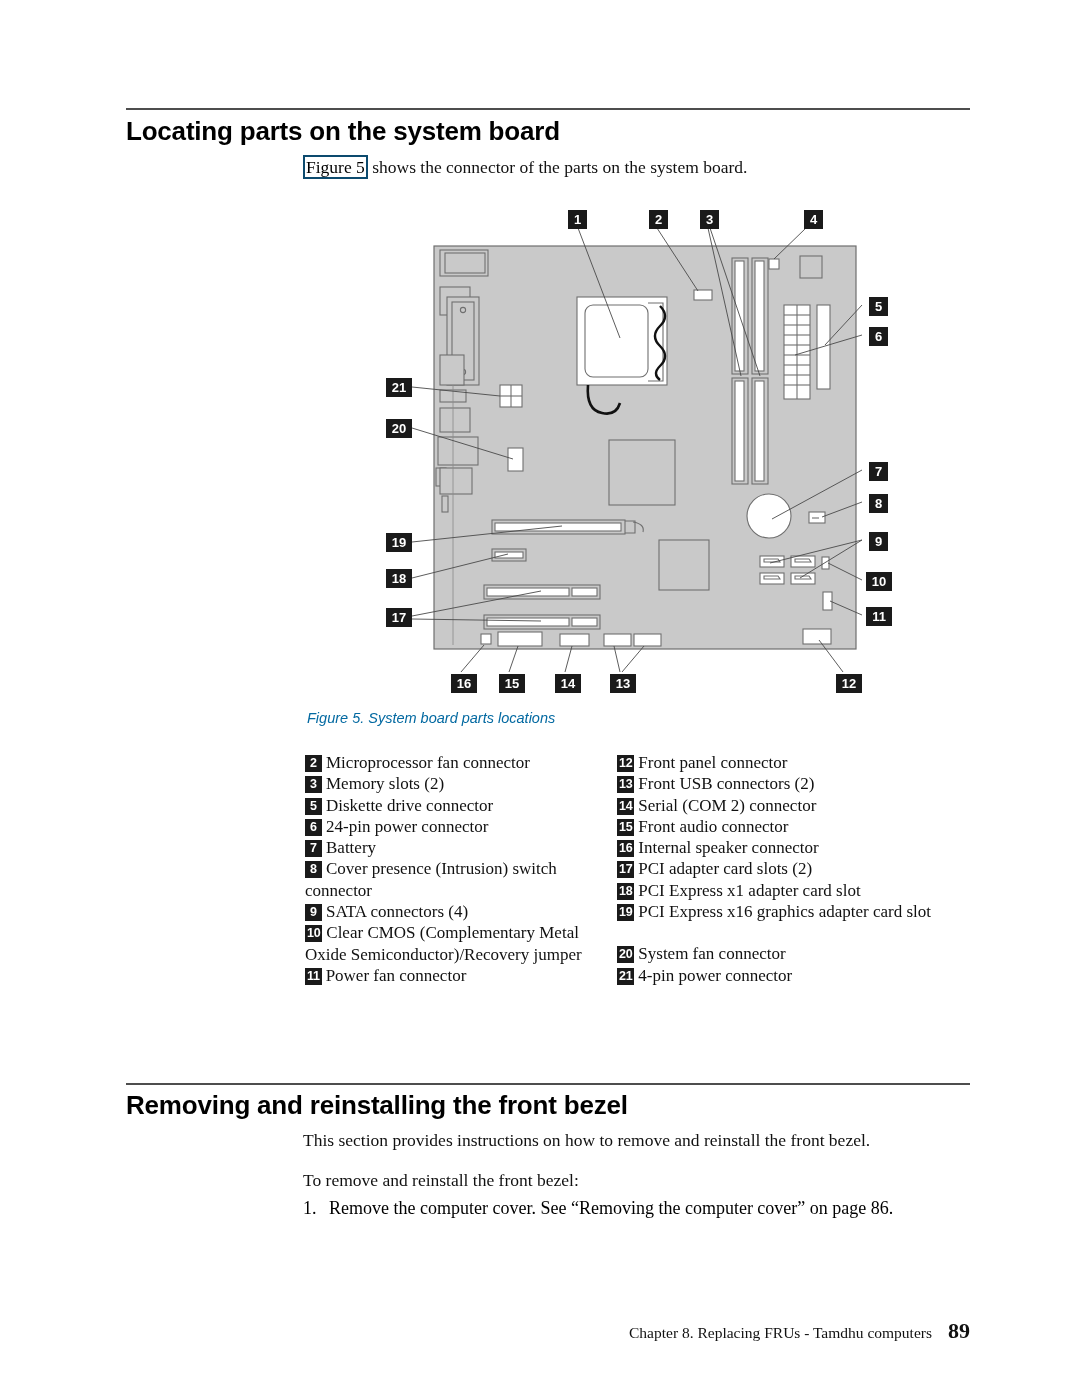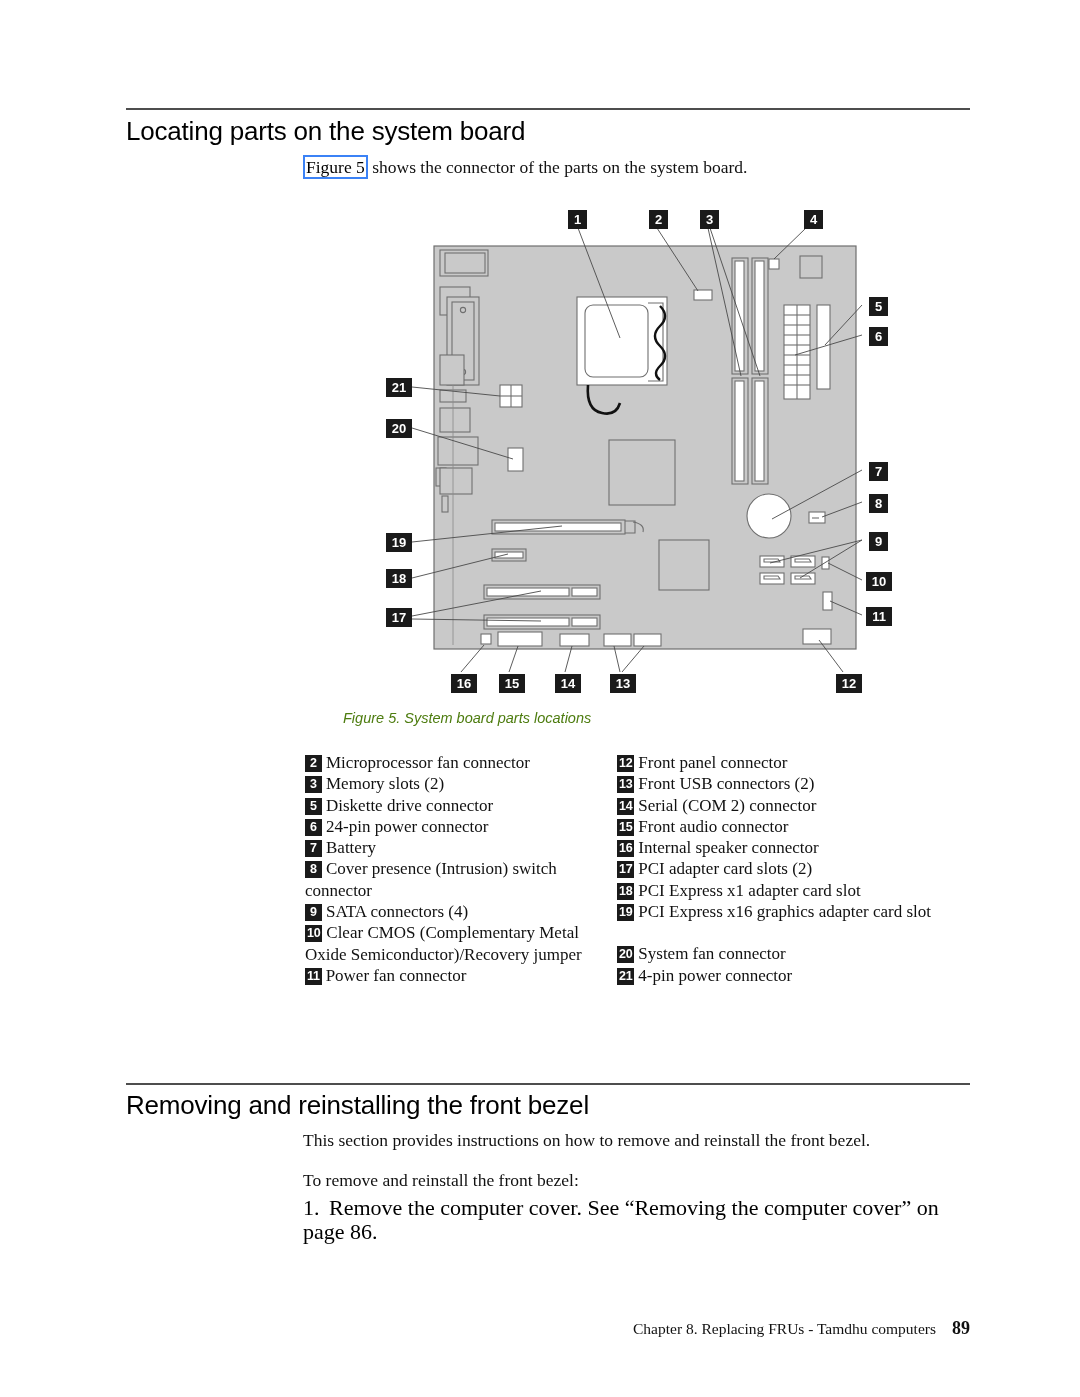--- a/index.html
+++ b/index.html
@@ -27,37 +27,37 @@
     position: absolute;
     left: 126px;
     width: 844px;
     height: 2px;
     background: #4d4d4d;
   }
   .h1 {
     position: absolute;
     left: 126px;
     font-family: "Liberation Sans", sans-serif;
-    font-weight: normal;
+    font-weight: bold;
     font-size: 26px;
     letter-spacing: -0.2px;
     color: #000;
     white-space: nowrap;
   }
 
   
   .body-text {
     position: absolute;
     font-family: "Liberation Serif", serif;
     font-size: 17.5px;
     line-height: 24px;
     color: #111;
   }
   .link-box {
-    border: 2px solid #3b82f6;
+    border: 2px solid #0c4a6e;
     padding: 0 1px;
     color: #000;
     text-decoration: none;
   }
 
   
   #figure-area {
     position: absolute;
     left: 0;
     top: 0;
@@ -67,22 +67,21 @@
   }
   #figure-area svg { display: block; }
 
   .fig-caption {
     position: absolute;
     left: 307px;
     top: 710px;
     font-family: "Liberation Sans", sans-serif;
     font-style: italic;
     font-size: 14.5px;
-    color: #4d7c0f;
-    margin-left: 36px;
+    color: #0369a1;
   }
 
   
   .legend {
     position: absolute;
     top: 752px;
     font-family: "Liberation Serif", serif;
     font-size: 17px;
     line-height: 21.3px;
     color: #111;
@@ -109,39 +108,39 @@
     padding: 1px 3px 1px 3px;
     vertical-align: 1px;
     margin-right: 4px;
   }
   .badge.wide { padding: 1px 2px; letter-spacing: -0.3px; }
 
   
   .step {
     position: absolute;
     font-family: "Liberation Serif", serif;
-    font-size: 22px;
+    font-size: 18px;
     line-height: 24px;
   }
   .step .num { display: inline-block; width: 26px; }
 
   
   .footer {
     position: absolute;
     top: 1318px;
     left: 0;
     width: 970px;
     text-align: right;
     font-family: "Liberation Serif", serif;
     font-size: 15.5px;
     color: #111;
   }
   .footer .pageno {
     font-weight: bold;
-    font-size: 18px;
+    font-size: 22px;
     margin-left: 16px;
   }
 </style>
 </head>
 <body>
 
 <div class="page">
 
   <div class="rule" style="top:108px;"></div>
   <div class="h1" style="top:116px;">Locating parts on the system board</div>

